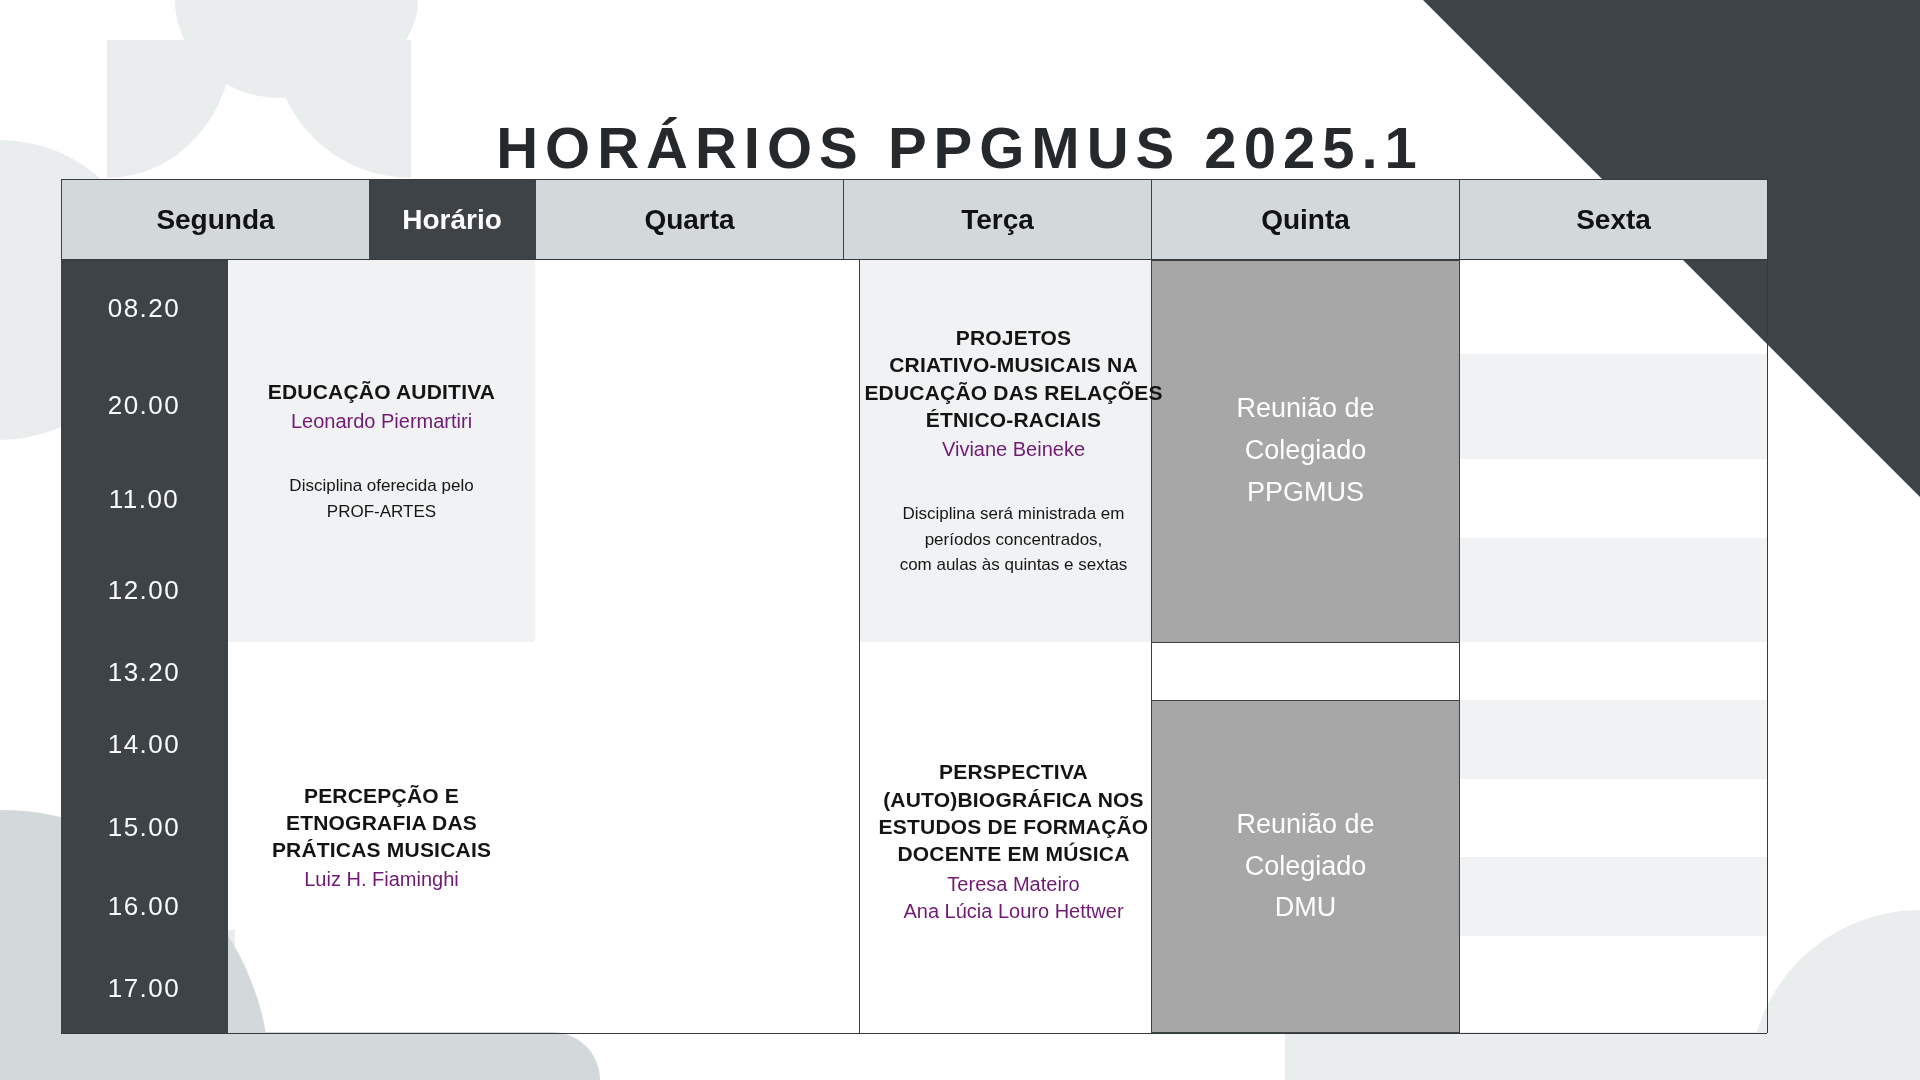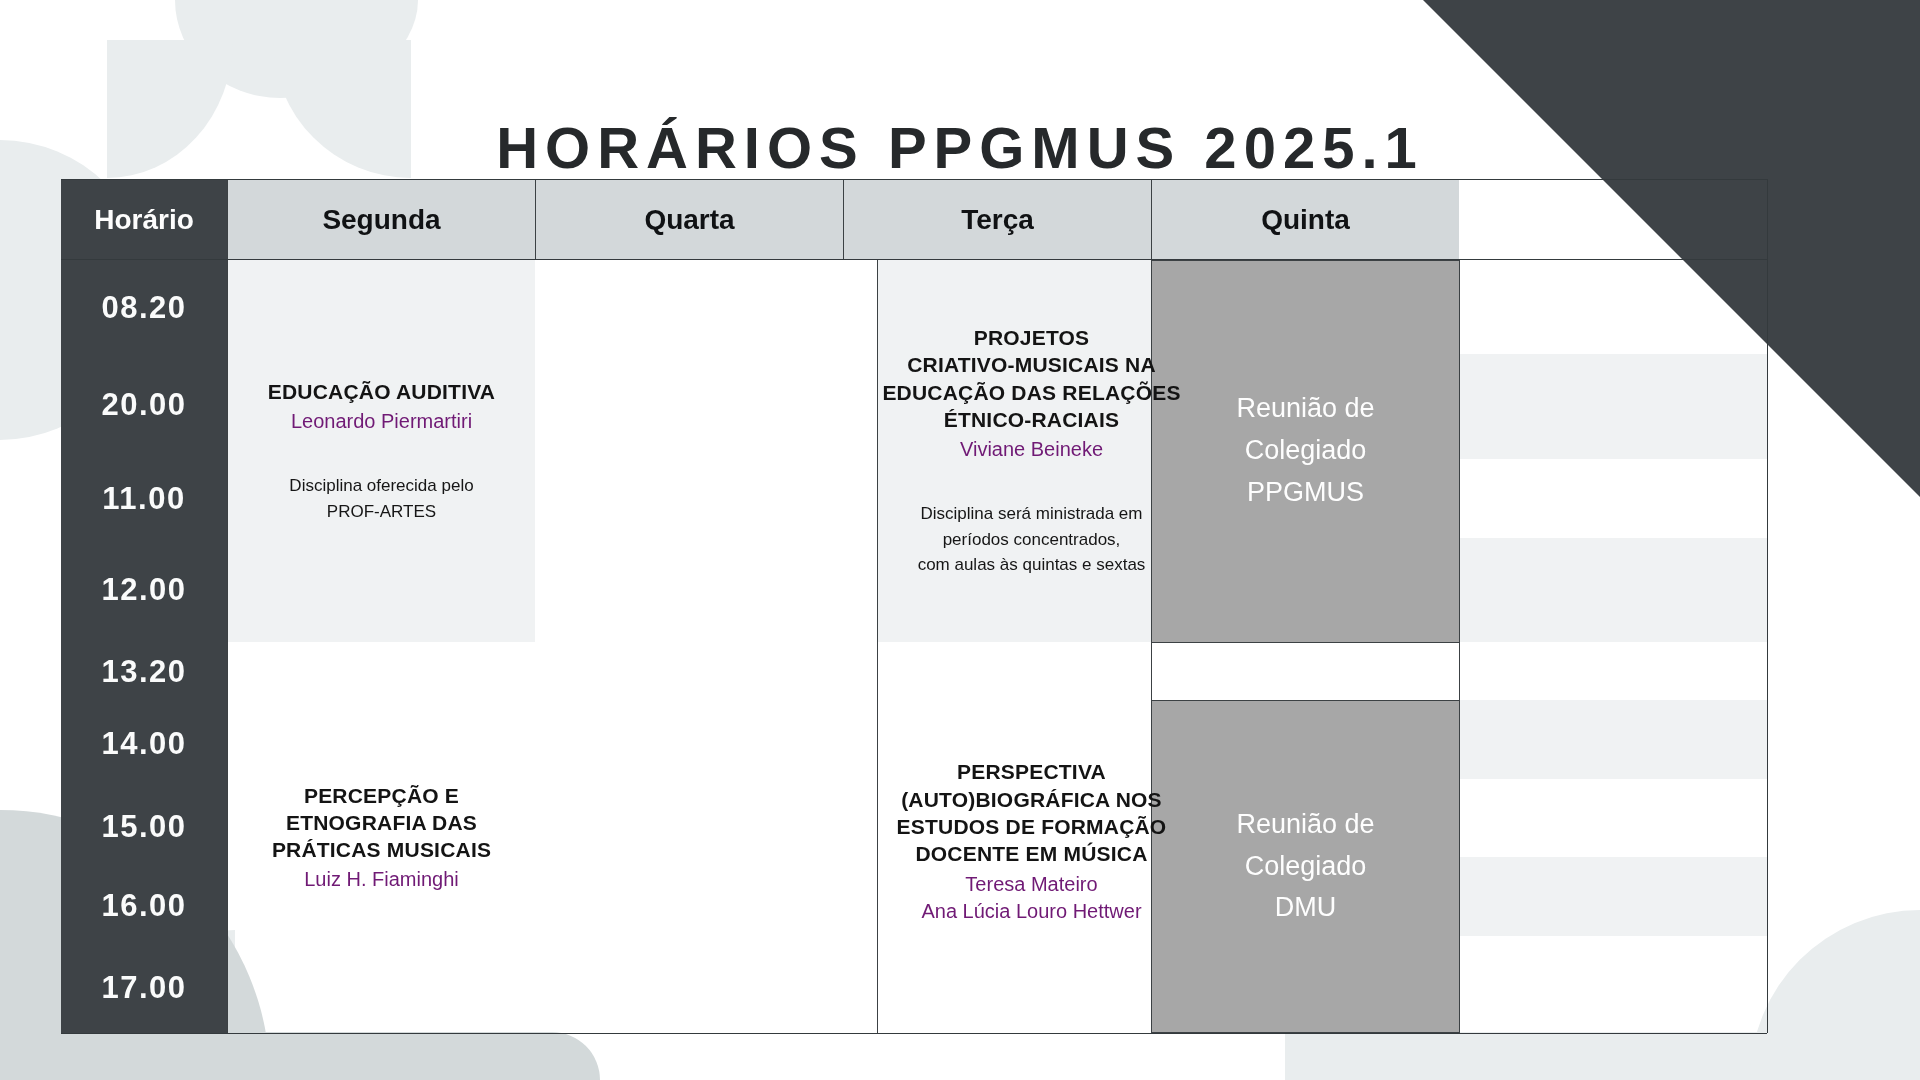--- a/index.html
+++ b/index.html
@@ -38,23 +38,23 @@
     box-sizing:content-box;
   }
   .thead{display:flex;height:79px;}
   .th{box-sizing:border-box;display:flex;align-items:center;justify-content:center;
       font-weight:700;font-size:28px;}
   .th-time{width:166px;background:#3e4347;color:#fdfdfd;}
   .th-day{width:308px;background:#d3d8da;color:#101214;border-left:1px solid #3c4144;}
   .tbody{position:relative;height:773px;border-top:1px solid #343a3d;border-bottom:1px solid #343a3d;}
   .time-col{position:absolute;left:0;top:0;width:166px;height:100%;background:#3e4347;}
   .time-label{position:absolute;width:100%;text-align:center;color:#fafbfb;
-      font-size:31px;font-weight:700;letter-spacing:1.5px;transform:translateY(-50%);}
+      font-size:26px;font-weight:400;letter-spacing:1.5px;transform:translateY(-50%);}
   .col{position:absolute;top:0;width:308px;height:100%;border-left:1px solid #3c4144;box-sizing:border-box;}
-  .col-seg{left:166px;} .col-ter{left:474px;} .col-qua{left:816px;padding-left:46px;}
+  .col-seg{left:166px;} .col-ter{left:474px;} .col-qua{left:798px;padding-left:46px;}
   .col-qui{left:1090px;} .col-sex{left:1398px;}
   .blk{position:absolute;left:0;right:0;}
   .blk-gray{background:#f0f2f3;}
   .blk-dark{background:#a7a7a7;border-top:1px solid #3c4144;border-bottom:1px solid #3c4144;box-sizing:border-box;}
   
   .event{position:absolute;left:0;right:0;display:flex;flex-direction:column;
          align-items:center;justify-content:center;text-align:center;z-index:2;padding:0 4px;box-sizing:border-box;}
   .ev-title{font-weight:700;font-size:21px;line-height:1.3;color:#141414;
             letter-spacing:0.2px;max-width:300px;white-space:pre-line;}
   .ev-person{display:block;font-size:20px;line-height:1.35;color:#701a75;}
@@ -76,25 +76,26 @@
 <div class="deco bl-disc"></div>
 <div class="deco bl-band"></div>
 <div class="deco br-band"></div>
 <div class="deco br-disc"></div>
 
 <h1 class="page-title">HORÁRIOS PPGMUS 2025.1</h1>
 
 <div class="schedule">
 
   <div class="thead">
+    <div class="th th-day">Segunda</div>
     <div class="th th-time">Horário</div>
-    <div class="th th-day">Segunda</div>
     <div class="th th-day">Quarta</div>
     <div class="th th-day">Terça</div>
     <div class="th th-day">Quinta</div>
+    <div class="th th-day">Sexta</div>
   </div>
 
   <div class="tbody">
 
     <div class="time-col">
       <div class="time-label" style="top:48px">08.20</div>
       <div class="time-label" style="top:145px">20.00</div>
       <div class="time-label" style="top:239px">11.00</div>
       <div class="time-label" style="top:330px">12.00</div>
       <div class="time-label" style="top:412px">13.20</div>

